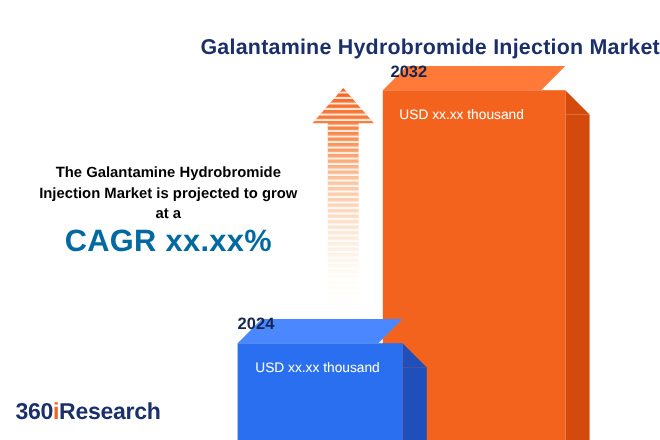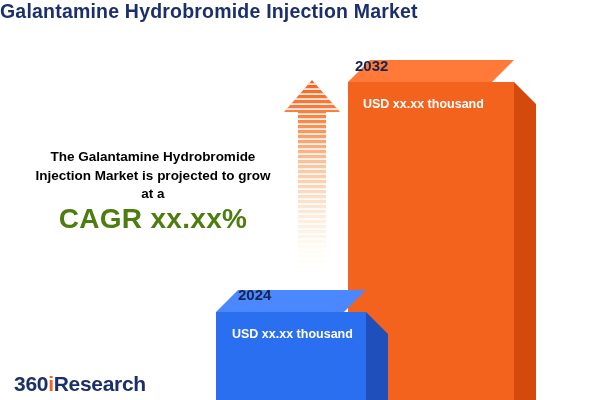--- a/index.html
+++ b/index.html
@@ -17,23 +17,23 @@
     position: relative;
     width: 600px;
     height: 400px;
     background: #ffffff;
   }
 
   
   .title {
     position: absolute;
     left: 0;
-    top: 0;
+    top: 32px;
     width: 600px;
-    text-align: left;
+    text-align: right;
     font-size: 19.5px;
     font-weight: bold;
     color: #1b2f6b;
     letter-spacing: 0.2px;
   }
 
   
   .lead-text {
     position: absolute;
     left: 28px;
@@ -46,29 +46,29 @@
     line-height: 1.38;
   }
   .cagr {
     position: absolute;
     left: 28px;
     top: 203px;
     width: 250px;
     text-align: center;
     font-size: 28px;
     font-weight: bold;
-    color: #4d7c0f;
+    color: #0369a1;
     letter-spacing: 0.3px;
   }
 
   
   .logo {
     position: absolute;
     left: 14px;
-    top: 372px;
+    top: 363px;
     font-size: 21px;
     font-weight: bold;
     color: #1b2f6b;
     letter-spacing: -0.3px;
   }
   .logo .accent {
     color: #f4631e;
   }
 
   
@@ -154,27 +154,27 @@
     clip-path: polygon(22px 0, 166px 0, 144px 22px, 0 22px);
   }
 
   
   .year-label {
     position: absolute;
     font-size: 15px;
     font-weight: bold;
     color: #15254f;
   }
-  .year-2024 { left: 238px; top: 286px; }
+  .year-2024 { left: 216px; top: 286px; }
   .year-2032 { left: 355px; top: 57px; }
 
   .value-label {
     position: absolute;
     font-size: 12.5px;
-    font-weight: bold;
+    font-weight: normal;
     color: #ffffff;
   }
   .value-2024 { left: 232px; top: 327px; }
   .value-2032 { left: 363px; top: 97px; }
 </style>
 </head>
 <body>
 
 <div id="stage">
 

